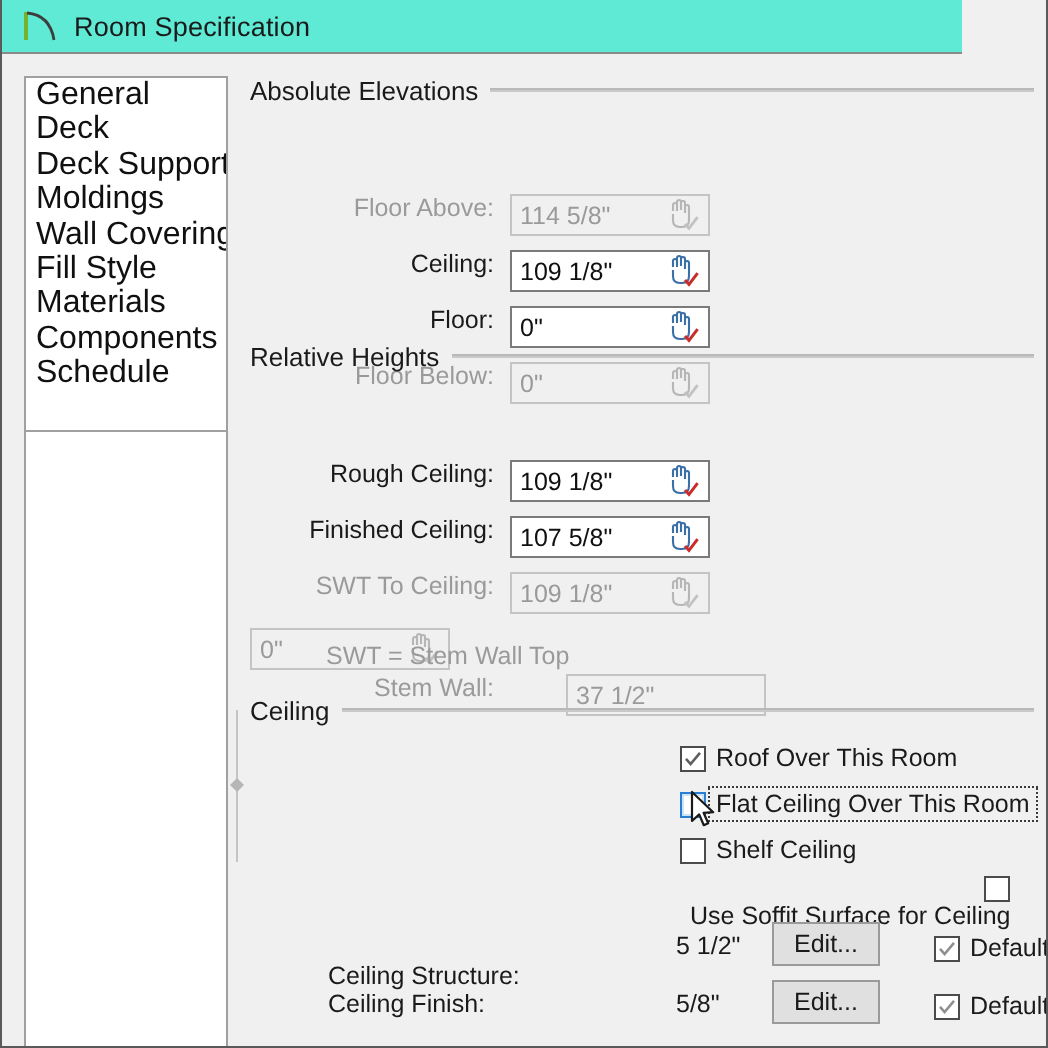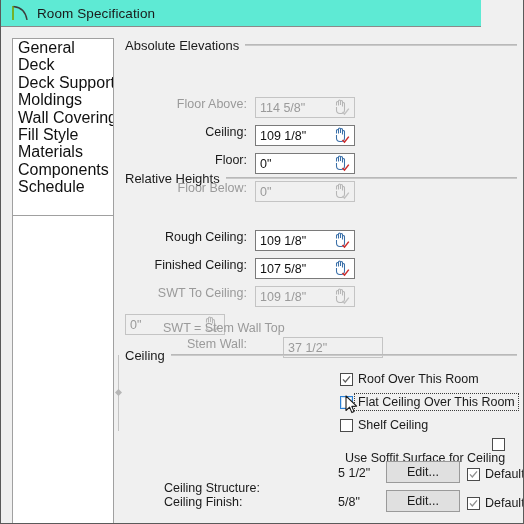--- a/index.html
+++ b/index.html
@@ -227,21 +227,21 @@
 
   
   .val-text {
     position: absolute;
     font-size: 12.5px;
     color: #1a1a1a;
     white-space: nowrap;
   }
   .btn {
     position: absolute;
-    width: 74px;
+    width: 54px;
     height: 22px;
     background: #e0e0e0;
     border: 1px solid #9a9a9a;
     box-sizing: border-box;
     font-size: 12.5px;
     color: #1a1a1a;
     display: flex;
     align-items: center;
     justify-content: center;
     font-family: "Liberation Sans", sans-serif;

